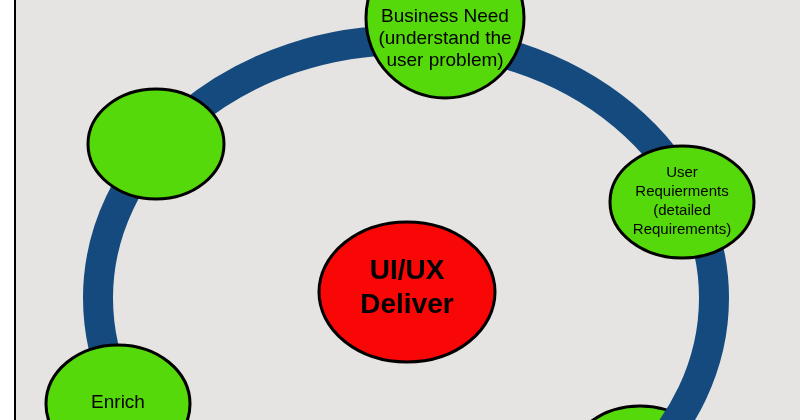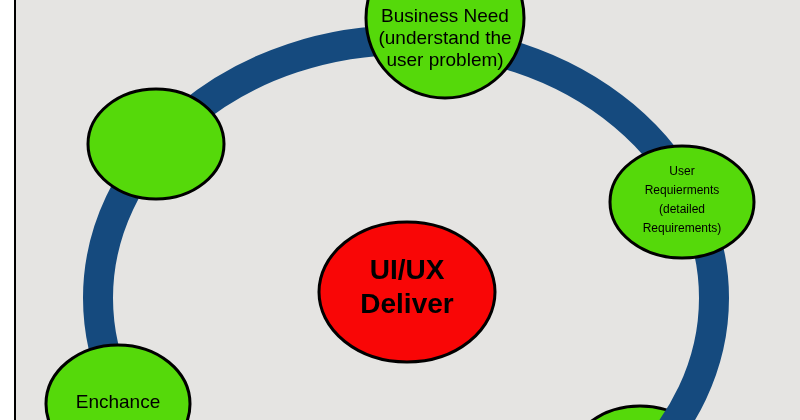--- a/index.html
+++ b/index.html
@@ -44,21 +44,21 @@
     position: absolute;
     width: 200px;
     text-align: center;
     white-space: pre-line;
     color: var(--text, #000);
     font-size: 19px;
     line-height: 22px;
   }
   .label-business { left: 334px; top: 5px; }
   .label-enrich   { left: 45px;  top: 125px; }
-  .label-user     { left: 571px; top: 162px; font-size: 12px; line-height: 19px; }
+  .label-user     { left: 571px; top: 162px; font-size: 15px; line-height: 19px; }
   .label-deliver  { left: 7px;   top: 391px; }
   .label-hub {
     left: 296px; top: 253px;
     font-size: 28px; line-height: 34px; font-weight: bold;
   }
 </style>
 </head>
 <body>
 
 <div class="stage">
@@ -78,16 +78,16 @@
     <ellipse class="hub" cx="396" cy="292" rx="88" ry="70"></ellipse>
   </svg>
 
   <div class="label label-business">Business Need
 (understand the
 user problem)</div>
   <div class="label label-user">User
 Requierments
 (detailed
 Requirements)</div>
-  <div class="label label-deliver">Enchance</div>
+  <div class="label label-deliver">Enrich</div>
   <div class="label label-hub">UI/UX
 Deliver</div>
 </div>
 
 </body></html>

